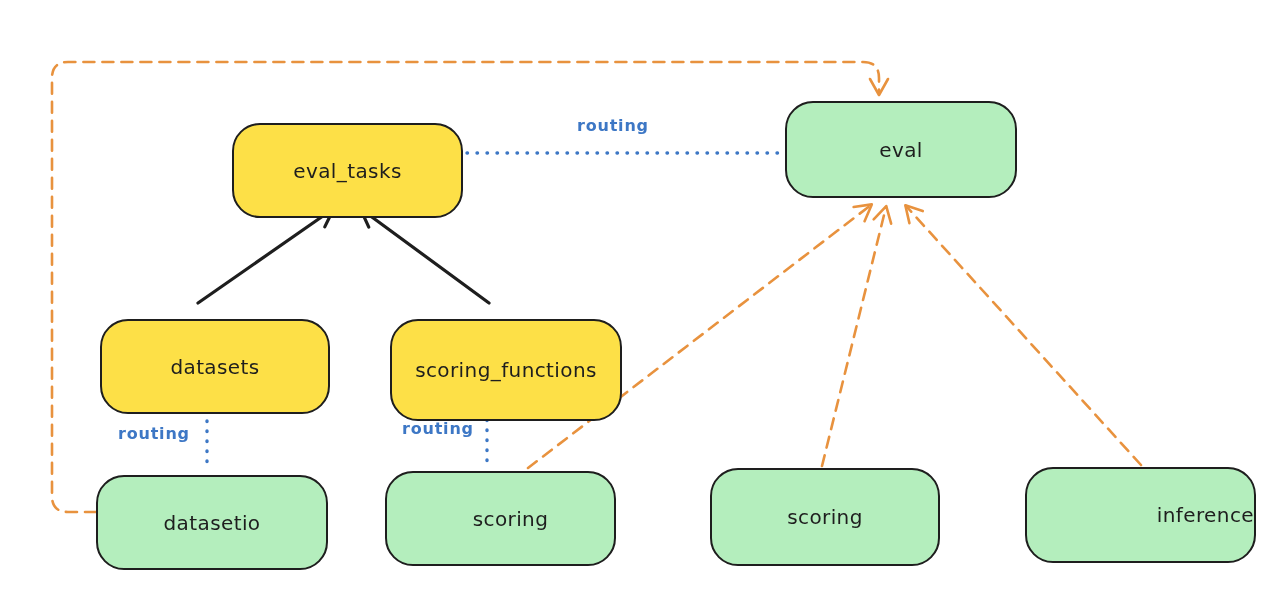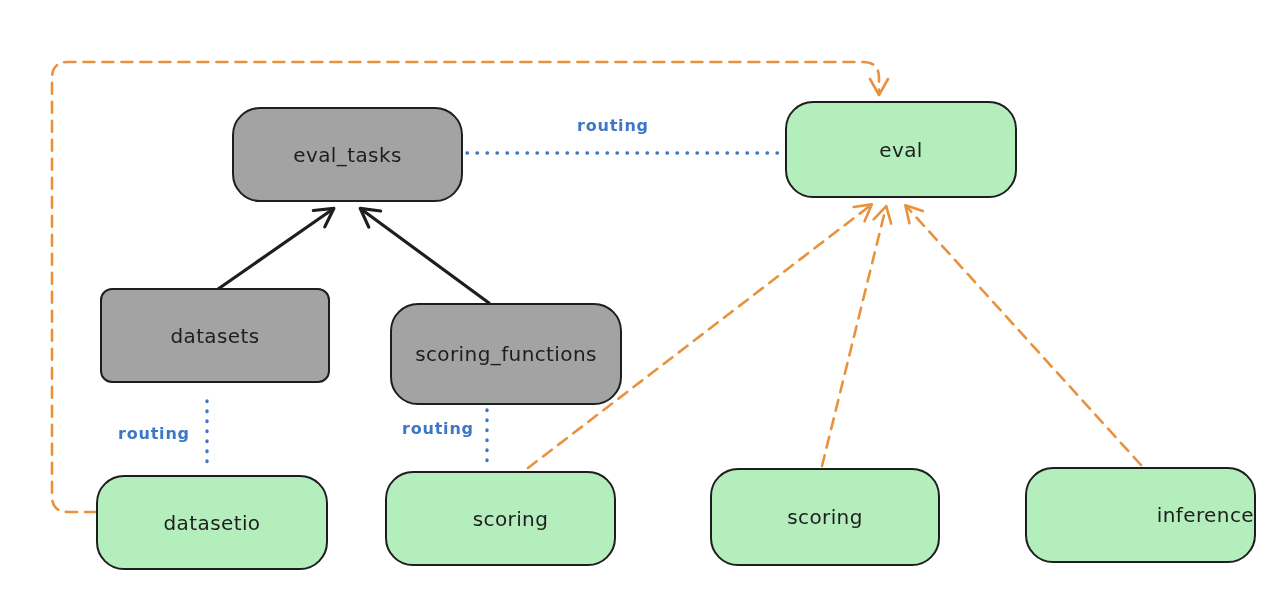--- a/index.html
+++ b/index.html
@@ -25,26 +25,26 @@
     display: flex;
     align-items: center;
     justify-content: center;
     border: 2.6px solid #1e1e1e;
     border-radius: 28px;
     box-sizing: border-box;
     color: #1e1e1e;
     font-size: 20px;
     letter-spacing: 0.4px;
   }
-  .node-blue  { background: #a3a3a3; }
+  .node-blue  { background: #fde047; margin-top: 16px; }
   .node-green { background: #b4eebd; }
 
   #n-eval-tasks        { left: 232px;  top: 107px; width: 231px; height: 95px; }
   #n-eval              { left: 785px;  top: 101px; width: 232px; height: 97px; }
-  #n-datasets          { left: 100px;  top: 288px; width: 230px; height: 95px; border-radius: 12px; }
+  #n-datasets          { left: 100px;  top: 303px; width: 230px; height: 95px; }
   #n-scoring-functions { left: 390px;  top: 303px; width: 232px; height: 102px; }
   #n-datasetio         { left: 96px;   top: 475px; width: 232px; height: 95px; }
   #n-scoring           { left: 385px;  top: 471px; width: 231px; height: 95px; padding-left: 20px; }
   #n-agents            { left: 710px;  top: 468px; width: 230px; height: 98px; }
   #n-inference         { left: 1025px; top: 467px; width: 231px; height: 96px; justify-content: flex-end; }
 
   .edge-label {
     position: absolute;
     color: #3d77c5;
     font-size: 16px;

